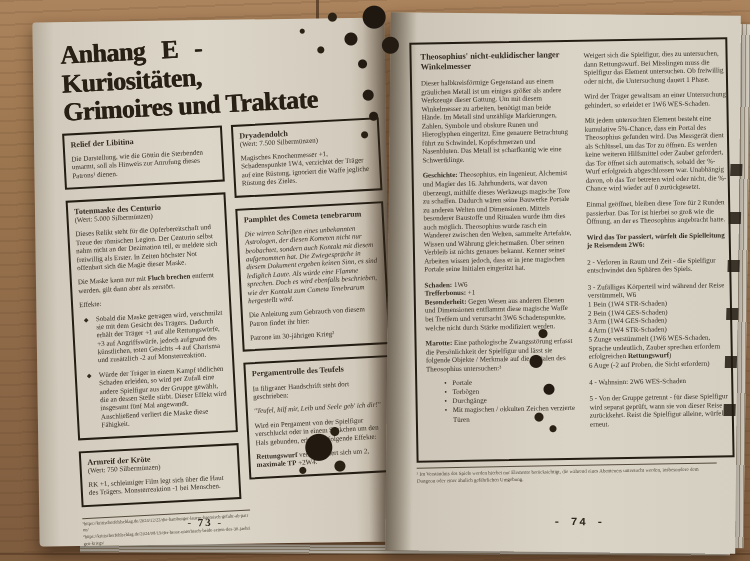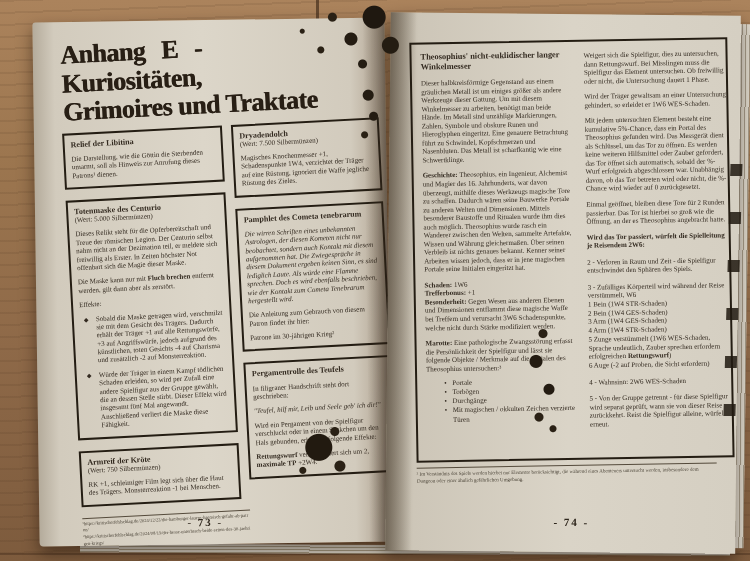--- a/index.html
+++ b/index.html
@@ -72,21 +72,21 @@
   .value{font-size:7px;line-height:1.15;}
   .ibox p{margin:6px 0 0;font-size:7px;line-height:1.2;}
   .italic{font-style:italic;}
   .blist{margin:5px 0 0;padding:0 0 0 16px;list-style:none;}
   .blist li{position:relative;font-size:7px;line-height:1.2;margin-top:6px;}
   .blist li::before{content:"◆";position:absolute;left:-12px;top:1px;font-size:6px;}
   .fns{margin-top:2px;width:168px;border-top:1px solid #544a3b;padding-top:2px;
     font-size:4.6px;line-height:1.5;color:#4a4337;word-break:break-all;}
   .pagenum{position:absolute;font-weight:bold;font-size:11px;color:#2e261c;letter-spacing:2px;}
   #pagenum-73{left:148px;top:496px;}
-  #pagenum-74{left:168px;top:502px;}
+  #pagenum-74{left:168px;top:502px;font-family:Liberation Mono, monospace;}
 
   
   .content-right{position:absolute;left:0;top:0;width:100%;height:100%;
     transform:rotate(-1.6deg);transform-origin:50% 0;padding:26px 14px 0 18px;box-sizing:border-box;color:#332a20;}
   .bigbox{border:2px solid #241d13;padding:8px 9px;display:flex;gap:13px;min-height:420px;box-sizing:border-box;}
   .rcolA{width:150px;flex:none;}
   .rcolB{width:142px;flex:none;}
   .bigbox h2{margin:0;font-size:8.4px;font-weight:bold;line-height:1.2;}
   .bigbox p{margin:7px 0 0;font-size:7px;line-height:1.22;}
   .stat{margin:7px 0 0;font-size:7px;line-height:1.22;}

